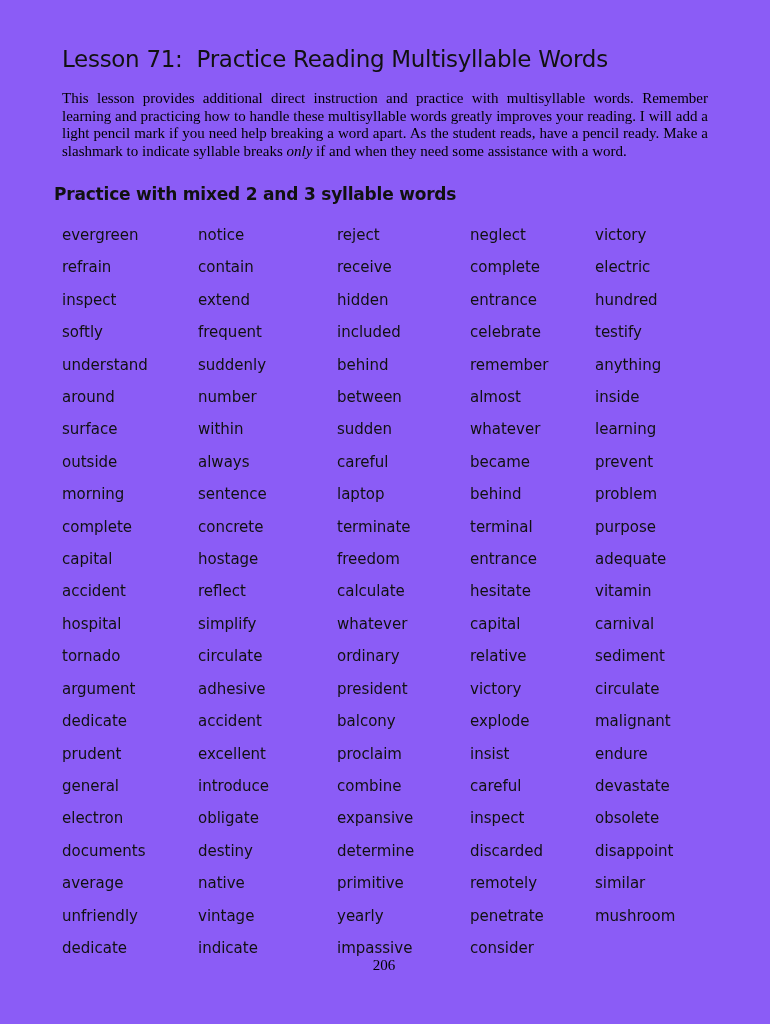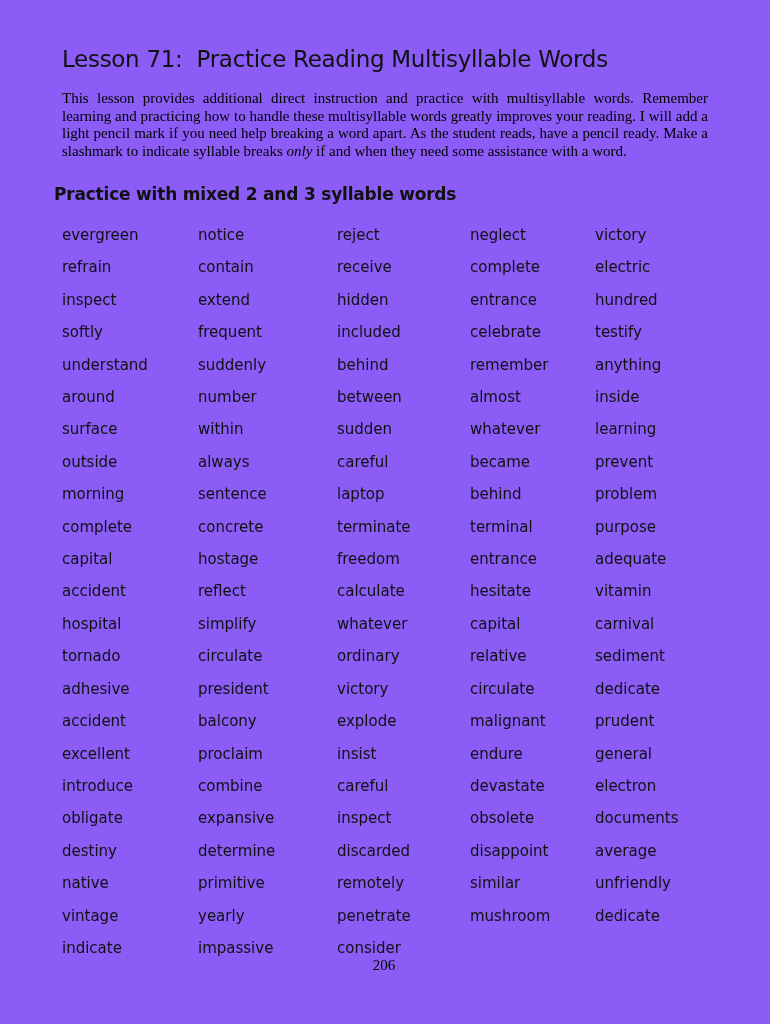--- a/index.html
+++ b/index.html
@@ -155,20 +155,21 @@
       <div class="word-cell">hospital</div>
       <div class="word-cell">simplify</div>
       <div class="word-cell">whatever</div>
       <div class="word-cell">capital</div>
       <div class="word-cell">carnival</div>
       <div class="word-cell">tornado</div>
       <div class="word-cell">circulate</div>
       <div class="word-cell">ordinary</div>
       <div class="word-cell">relative</div>
       <div class="word-cell">sediment</div>
+      <div class="word-cell">argument</div>
       <div class="word-cell">adhesive</div>
       <div class="word-cell">president</div>
       <div class="word-cell">victory</div>
       <div class="word-cell">circulate</div>
       <div class="word-cell">dedicate</div>
       <div class="word-cell">accident</div>
       <div class="word-cell">balcony</div>
       <div class="word-cell">explode</div>
       <div class="word-cell">malignant</div>
       <div class="word-cell">prudent</div>

